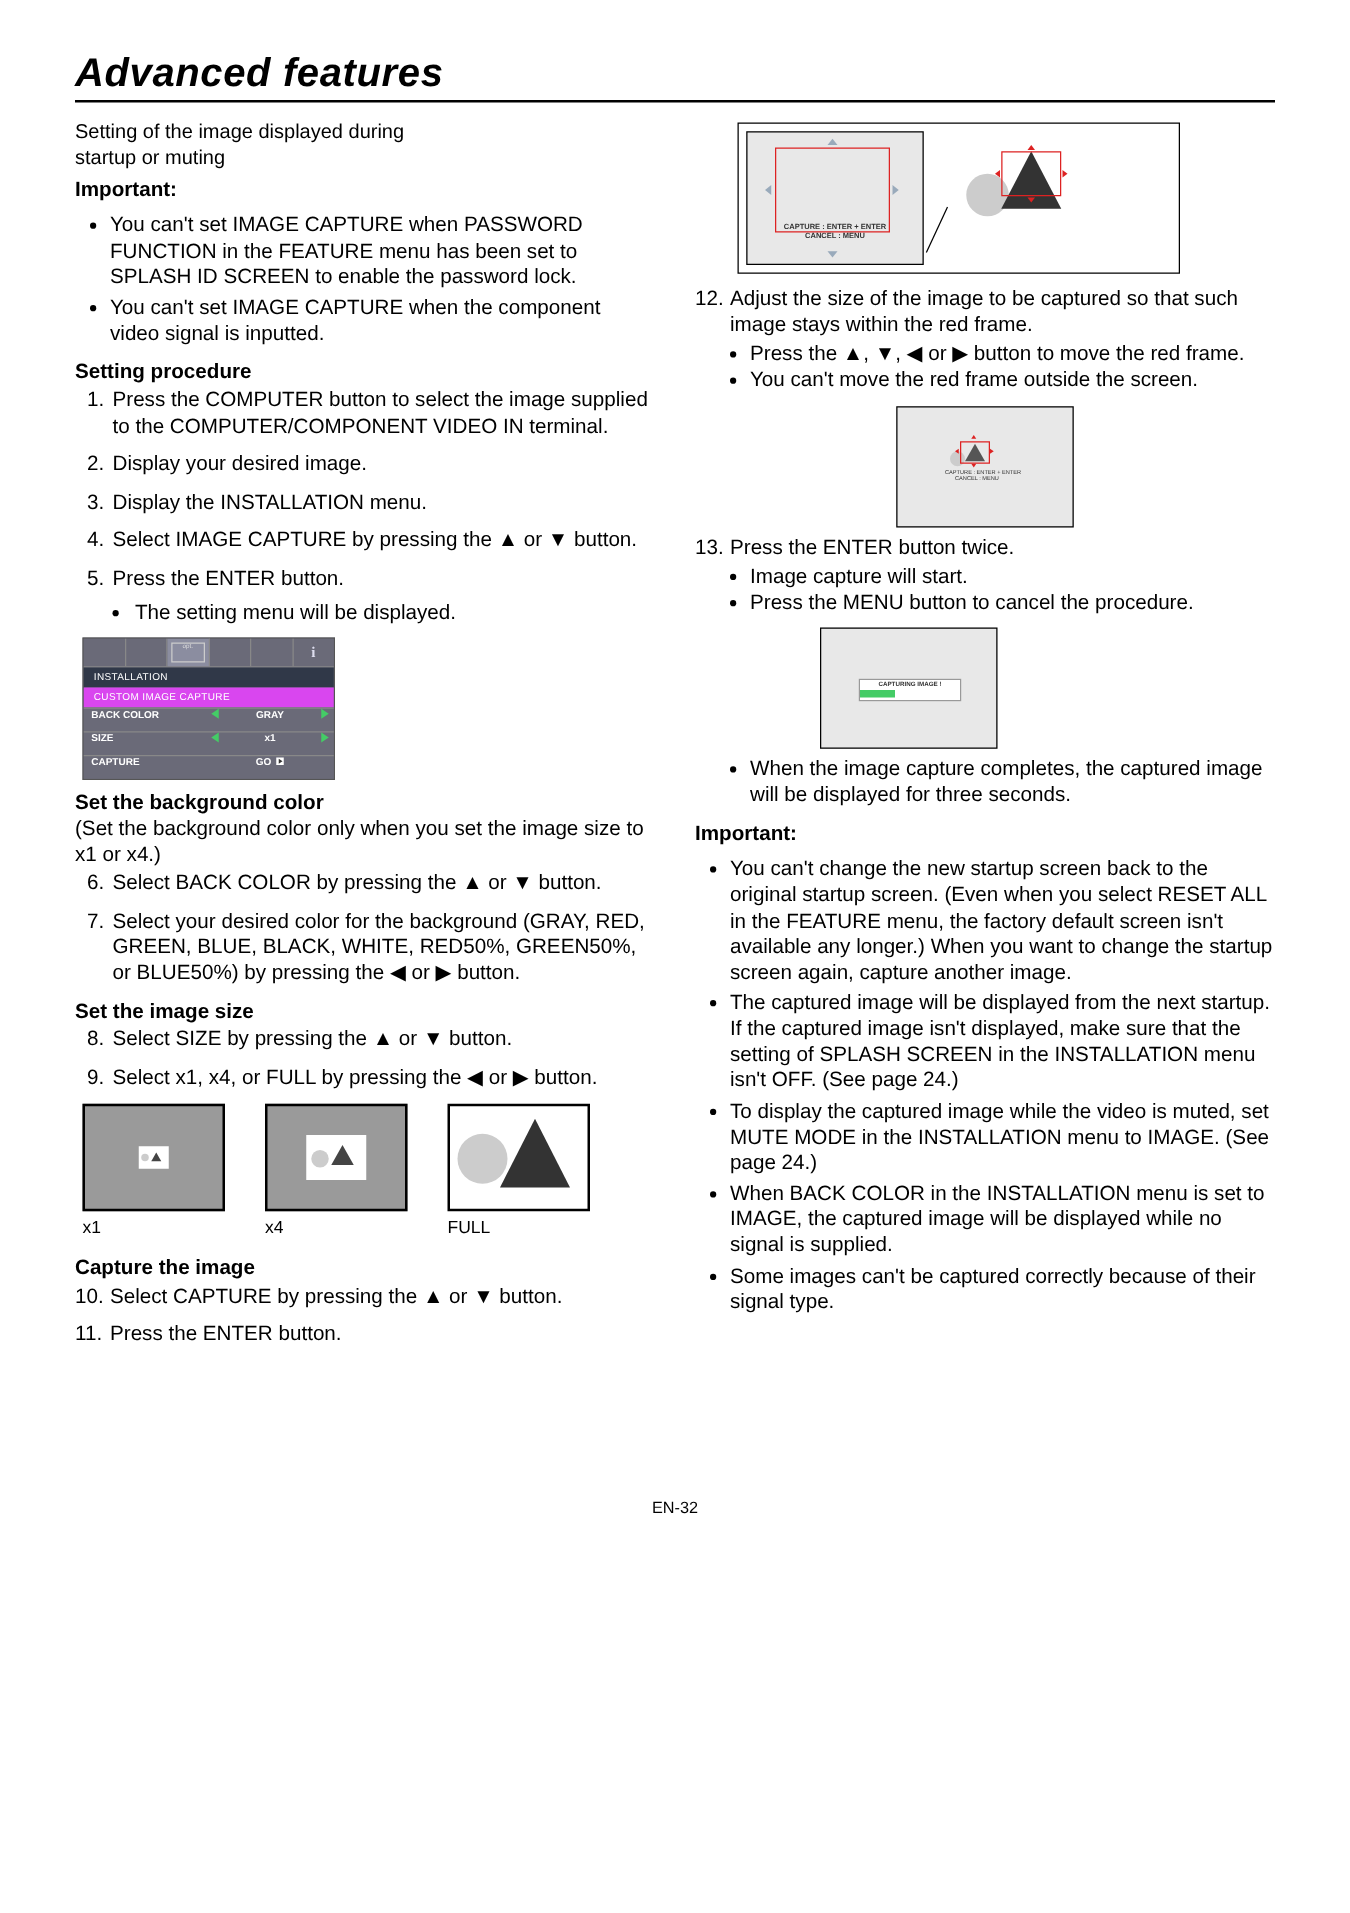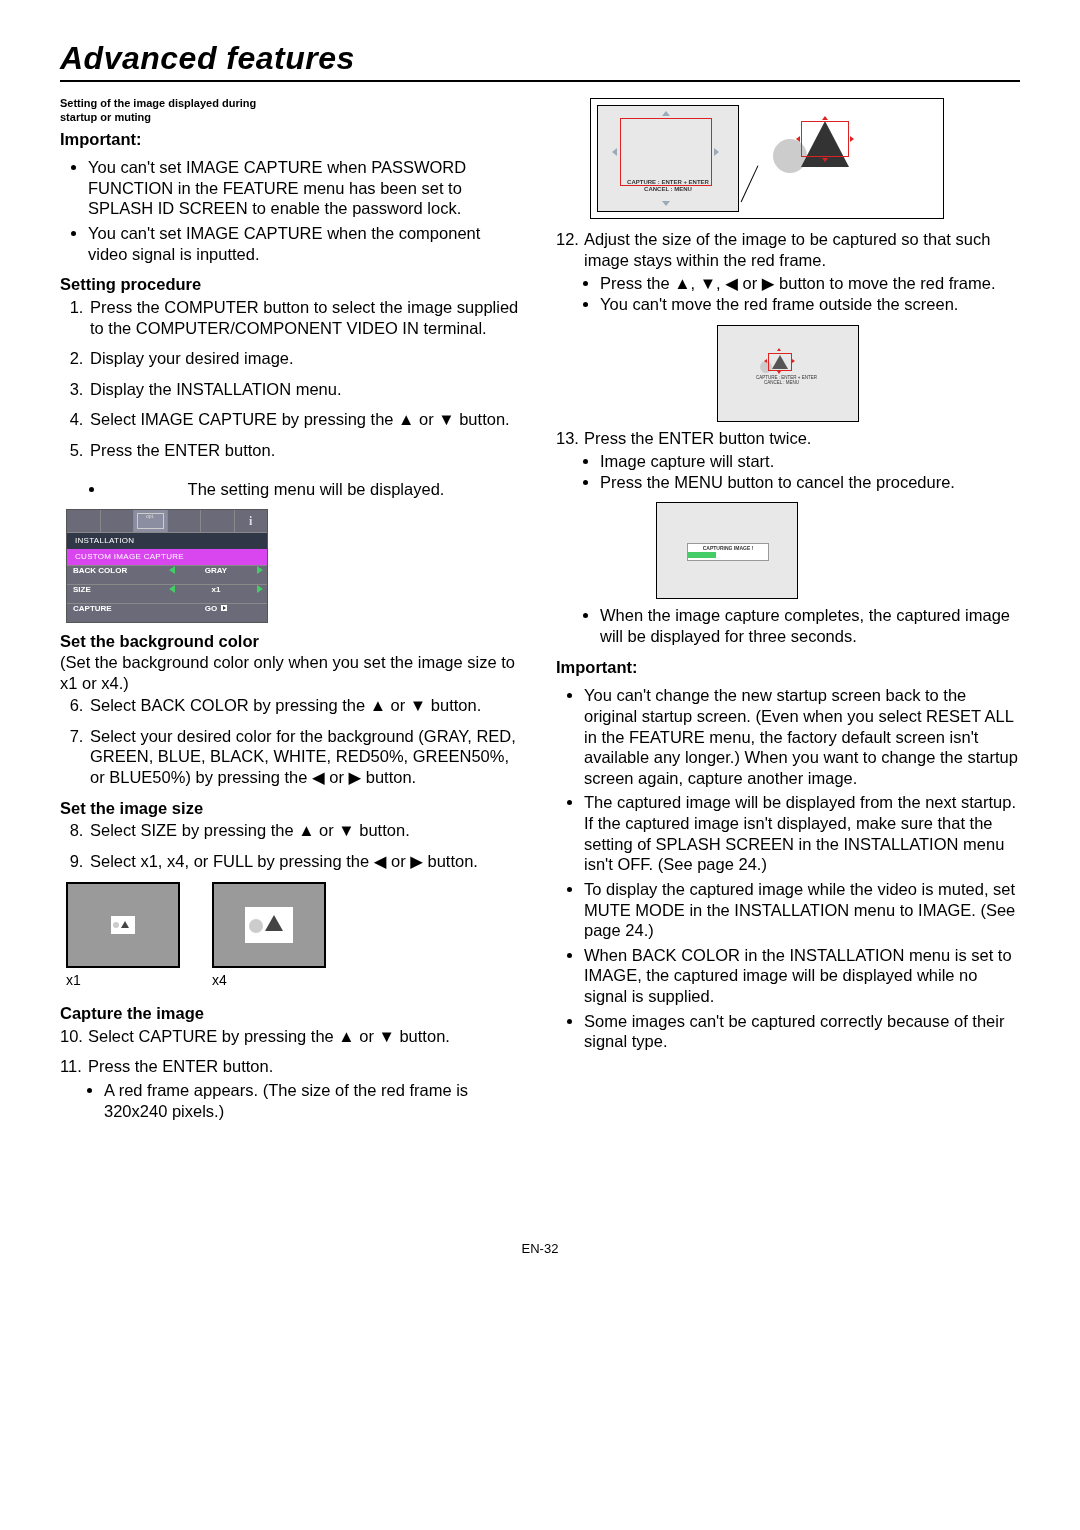--- a/index.html
+++ b/index.html
@@ -28,32 +28,32 @@
   }
   .columns {
     display: flex;
     gap: 32px;
   }
   .col { flex: 1; min-width: 0; }
   .col-left { flex: 1; }
   .col-right{ flex: 1; }
 
   h2.section {
-    font-size: 11px;
-    font-weight: bold;
+    font-size: 16px;
+    font-weight: normal;
     margin: 0 0 4px 0;
     line-height: 1.3;
   }
   p { margin: 0 0 8px 0; }
   .bold { font-weight: bold; }
   ul.bullets { margin: 2px 0 10px 0; padding-left: 28px; }
   ul.bullets li { margin-bottom: 4px; }
   ol.steps { margin: 2px 0 10px 0; padding-left: 28px; }
   ol.steps li { margin-bottom: 10px; padding-left: 2px; }
-  ol.steps li ul { list-style: disc; margin-top:18px; padding-left: 16px; text-align: center; }
+  ol.steps li ul { list-style: disc; margin-top:6px; padding-left: 16px; }
   ol.nonum { list-style: none; padding-left: 0; margin:2px 0 10px 0; }
   ol.nonum > li { margin-bottom: 10px; display:flex; }
   ol.nonum > li > .num { min-width:28px; }
   ol.nonum .body { flex:1; }
   ol.nonum .body ul { list-style: disc; margin-top:3px; padding-left: 16px; }
 
   
   .menu-box {
     width: 200px;
     border: 1px solid #555;
@@ -240,35 +240,41 @@
       </div>
       <div class="size-fig">
         <div class="size-box" style="background:#9a9a9a">
           <div style="width:48px;height:36px;background:#fff;position:relative;">
             <span class="circle" style="width:14px;height:14px;left:4px;top:12px;background:#ccc;border:none"></span>
             <span style="position:absolute;width:0;height:0;left:20px;top:8px;border-left:9px solid transparent;border-right:9px solid transparent;border-bottom:16px solid #444"></span>
           </div>
         </div>
         <div class="size-label">x4</div>
       </div>
+      <div class="size-fig">
+        <div class="size-box" style="background:#fff">
+          <div style="position:relative;width:100%;height:100%;">
+            <span class="circle" style="width:40px;height:40px;left:6px;top:22px;background:#ccc;border:none"></span>
+            <span style="position:absolute;width:0;height:0;left:40px;top:10px;border-left:28px solid transparent;border-right:28px solid transparent;border-bottom:55px solid #333"></span>
+          </div>
+        </div>
+        <div class="size-label">FULL</div>
+      </div>
     </div>
 
     <p class="bold" style="margin:14px 0 2px 0">Capture the image</p>
     <ol class="nonum">
       <li>
           <span class="num">10.</span>
           <span class="body">Select CAPTURE by pressing the ▲ or ▼ button.</span>
         </li>
       <li>
           <span class="num">11.</span>
         <span class="body">
           <span>Press the ENTER button.</span>
-          <ul>
-              <li>A red frame appears. (The size of the red frame is 320x240 pixels.)</li>
-            </ul>
         </span>
       </li>
     </ol>
   </div>
 
   <div class="col col-right">
 
     <div class="cap-outer">
       <div class="cap-screen">
         <div class="redf" style="left:22px;top:12px;width:90px;height:66px"></div>

